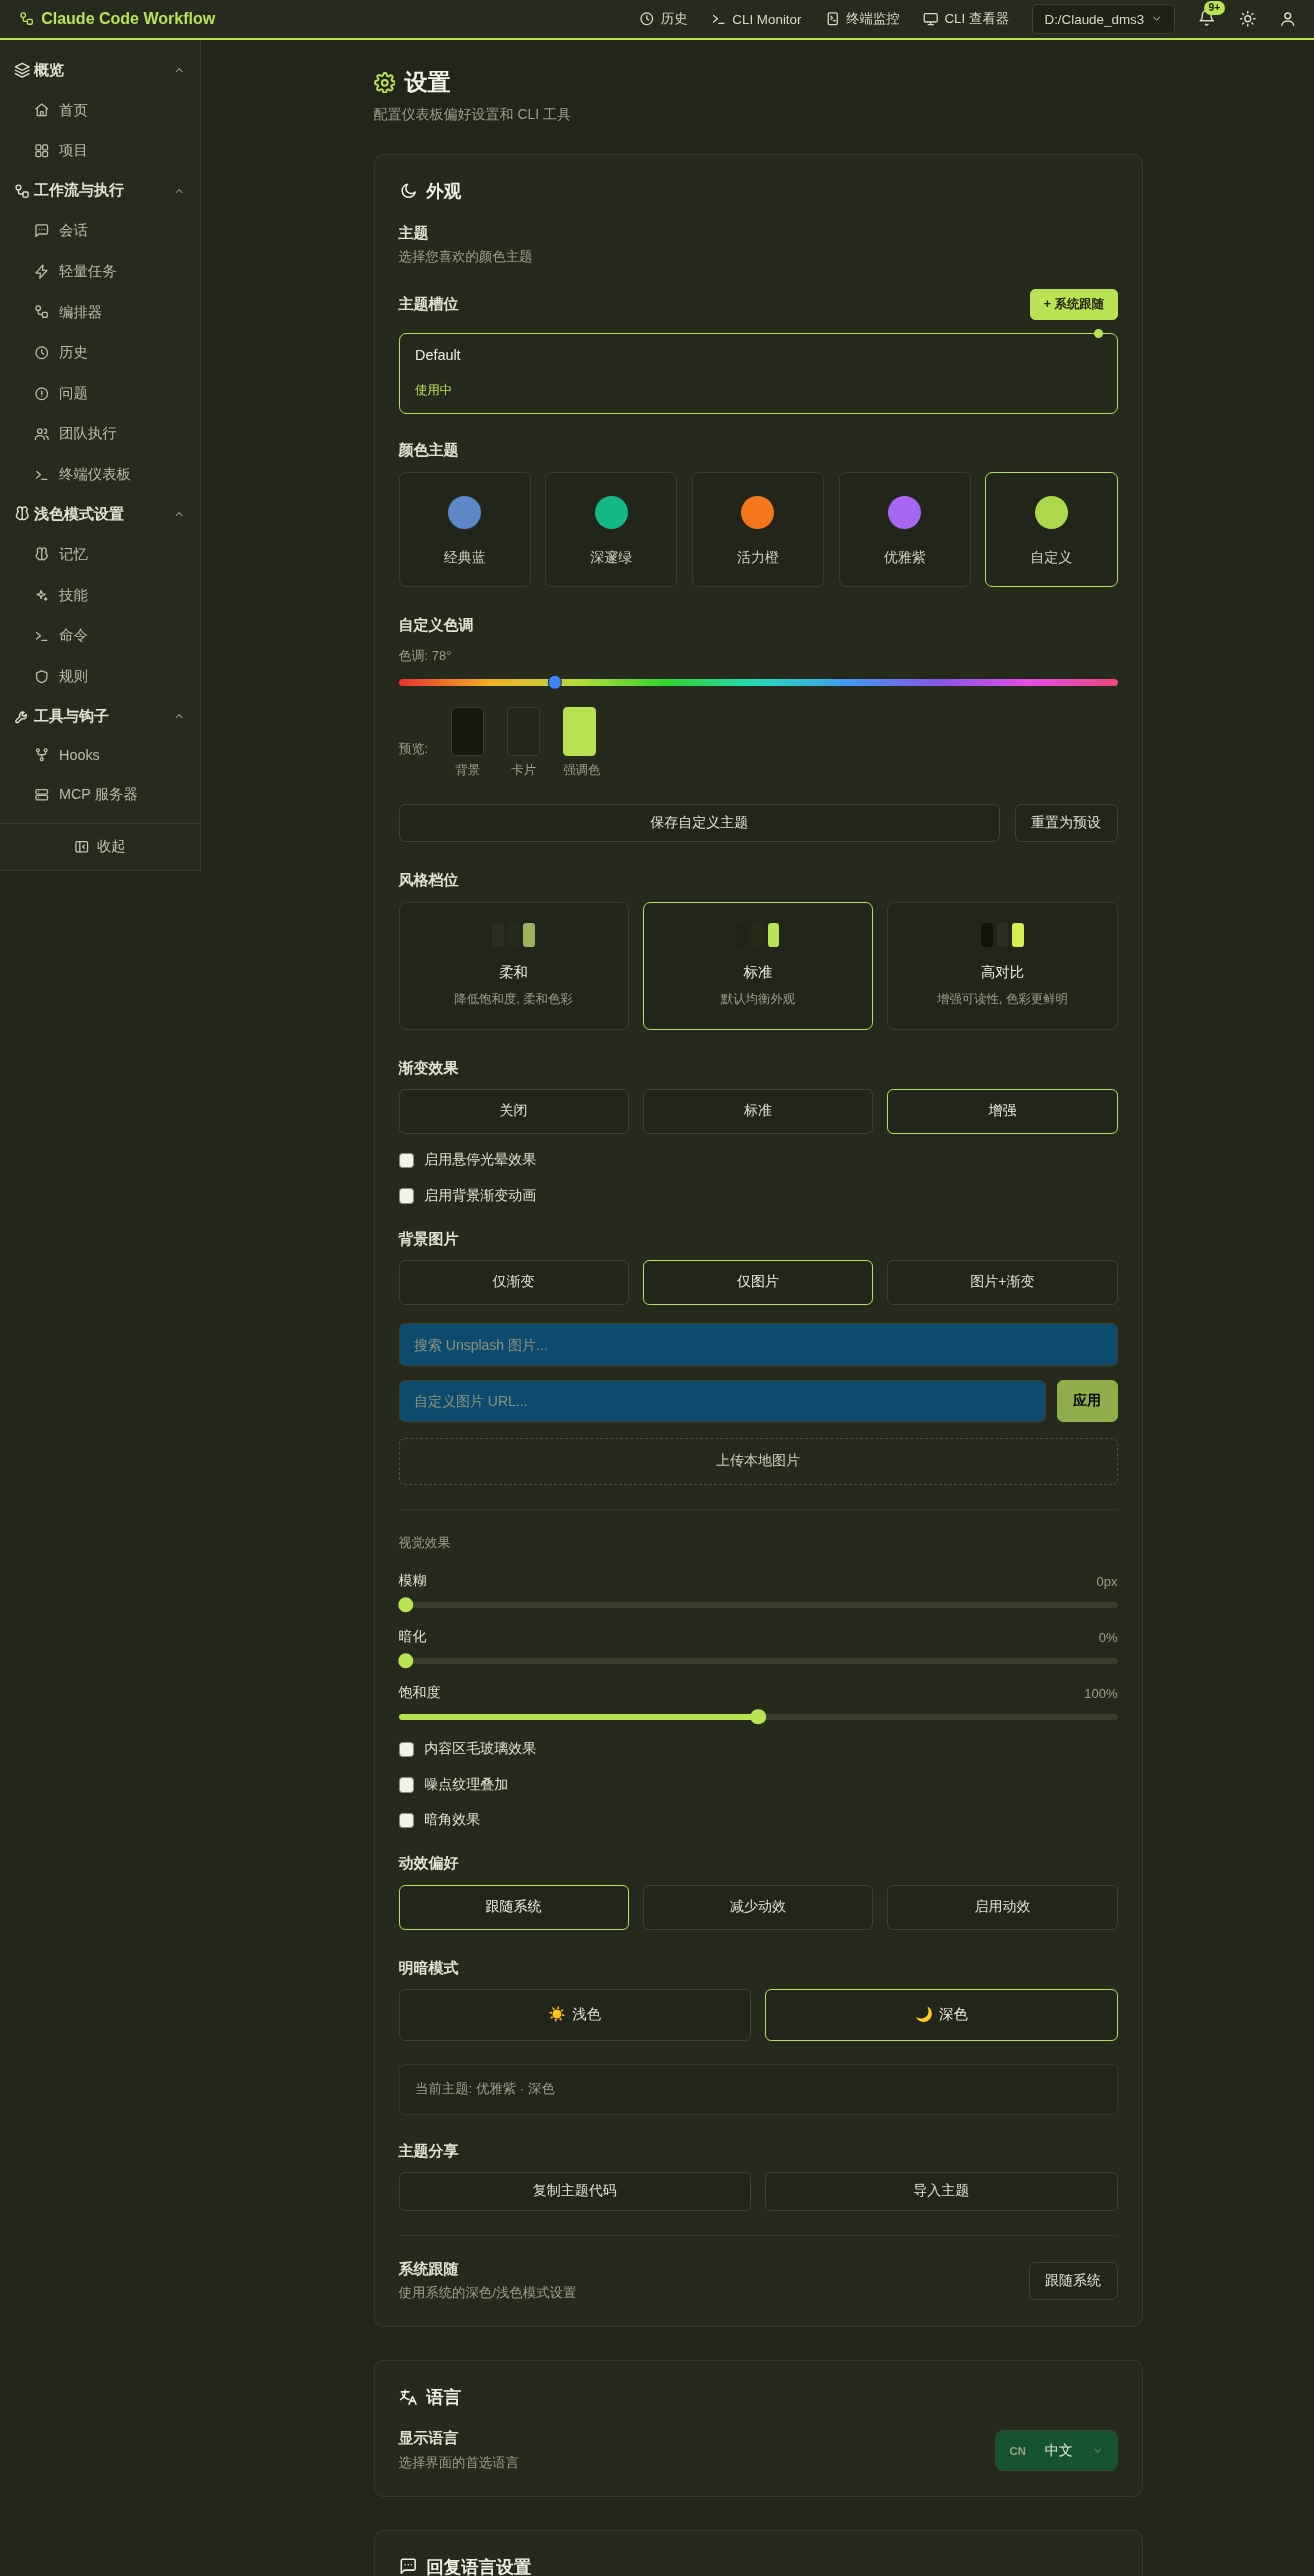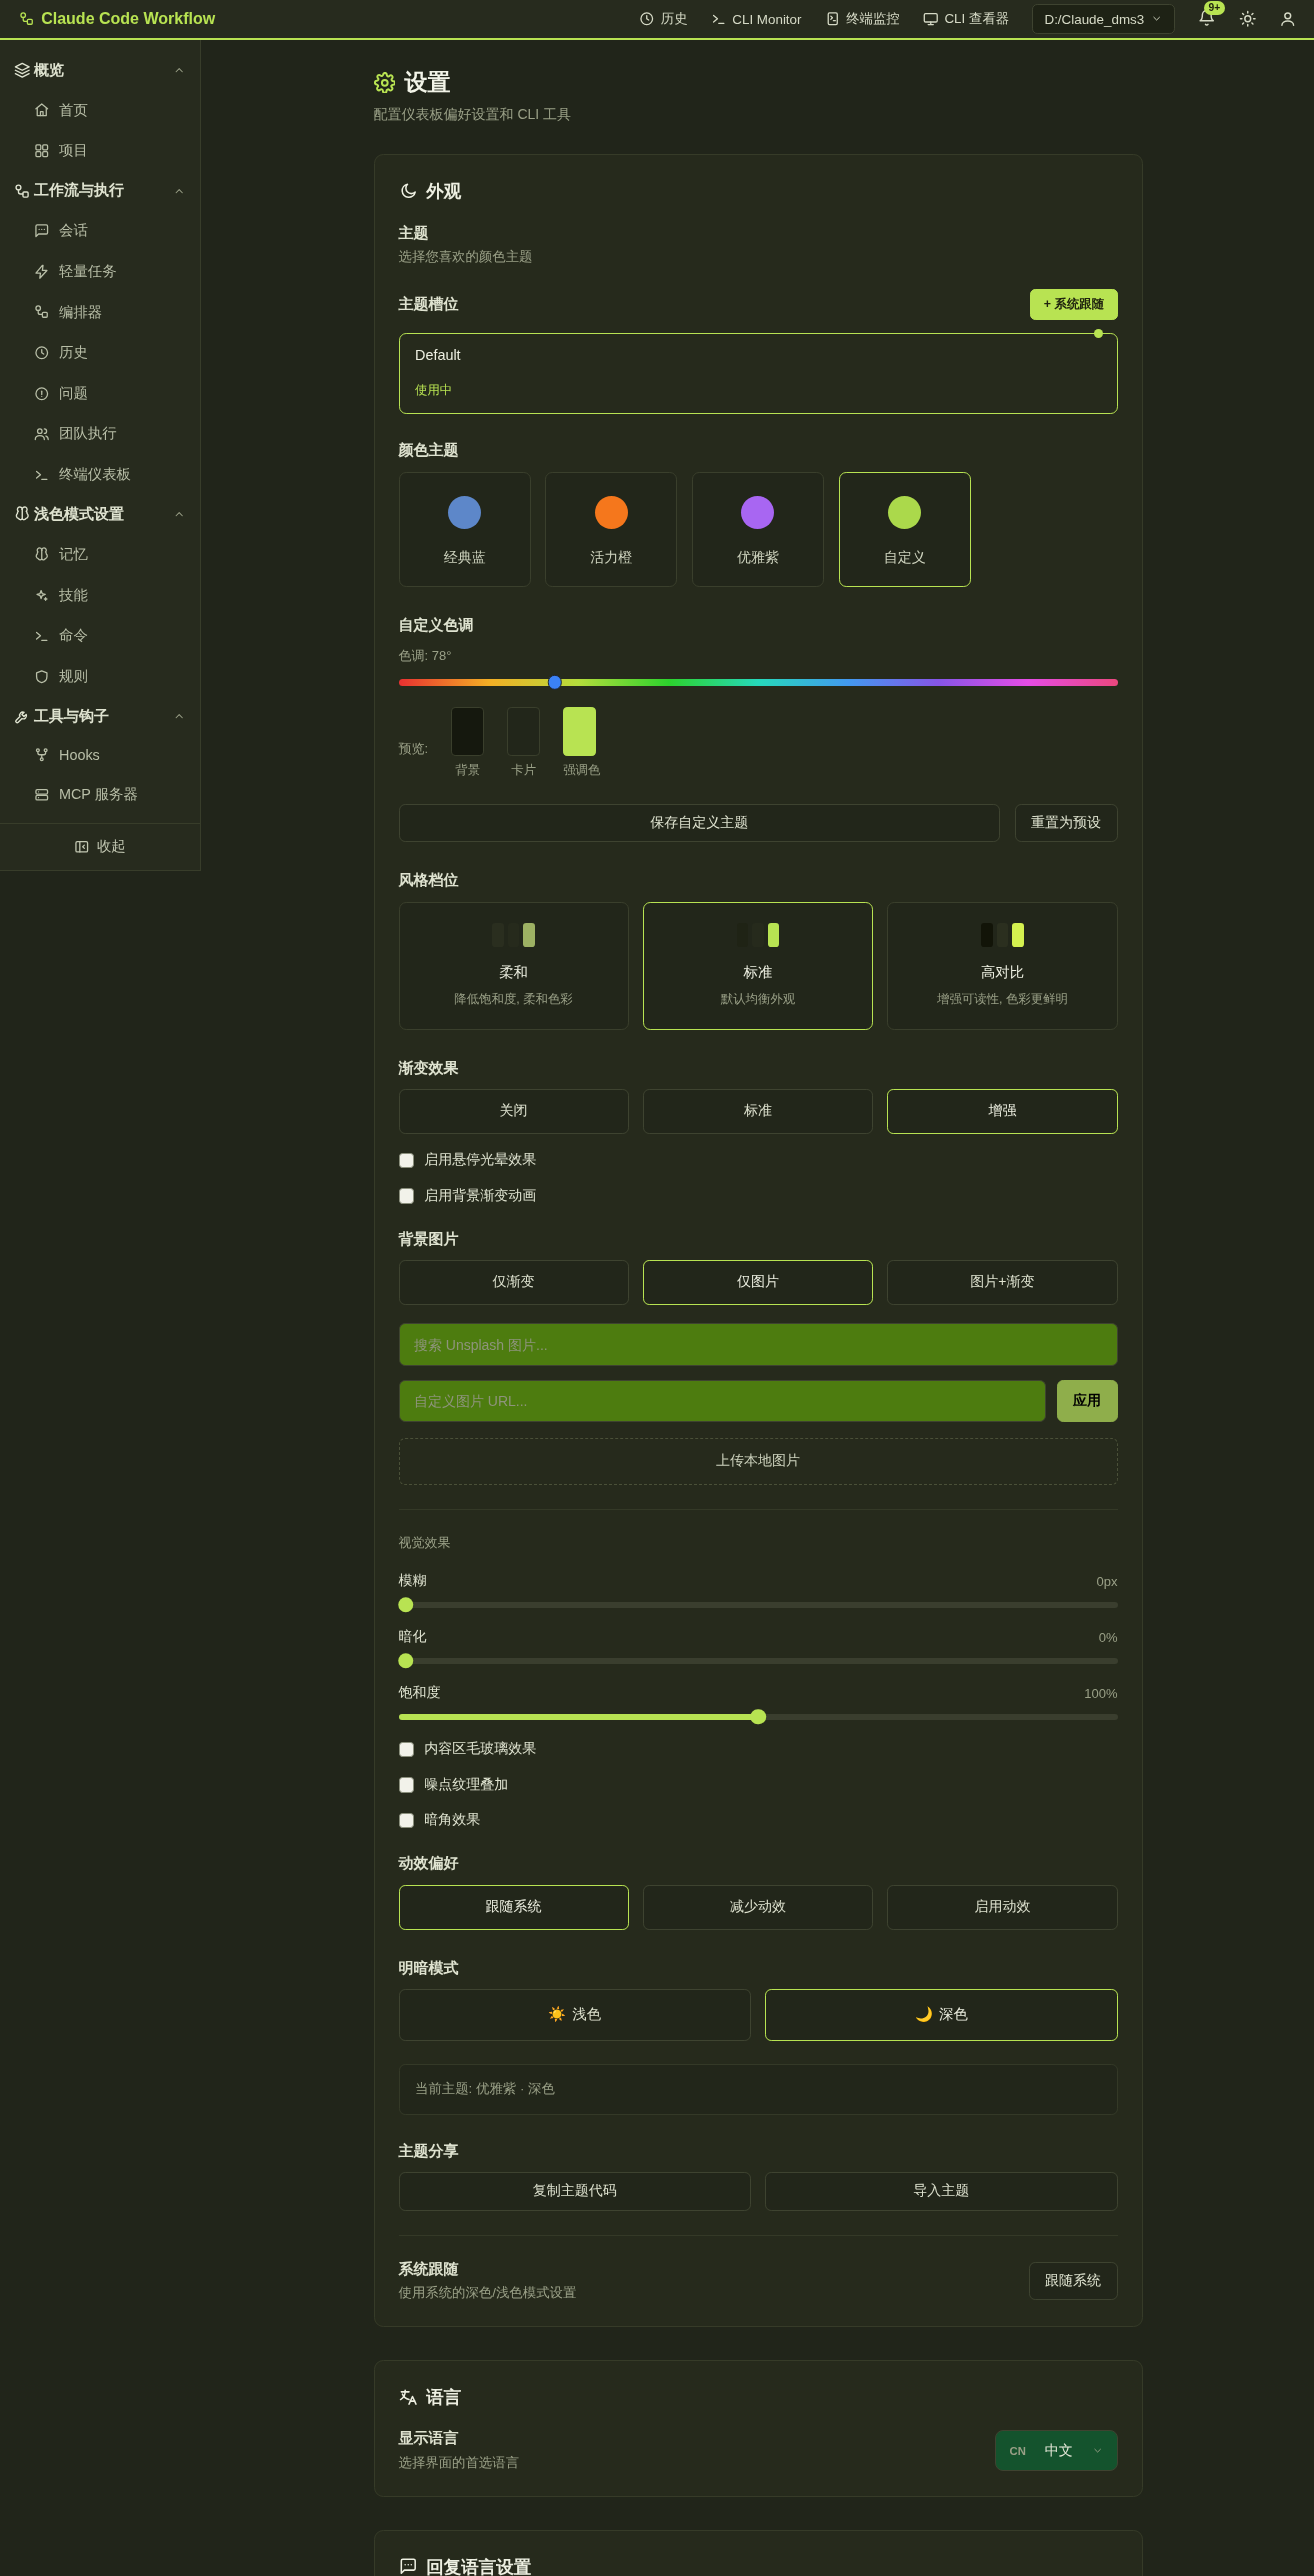--- a/index.html
+++ b/index.html
@@ -86,21 +86,21 @@
   .style-tile { background:#22261a; border:0.8px solid #3a3f2c; border-radius:7.2px; padding:20.6px 12.4px; text-align:center; cursor:pointer; }
   .mini-sw { display:flex; justify-content:center; gap:4.1px; }
   .mini-sw i { width:11.3px; height:24px; border-radius:3.1px; display:block; }
   .style-name { font-size:14.4px; color:#eef0e2; margin-top:15.5px; }
   .style-desc { font-size:12.4px; color:#9aa087; margin-top:9.3px; }
 
   .cb-row { display:flex; align-items:center; gap:10.3px; margin:17.5px 0; cursor:pointer; }
   .cb { width:15.5px; height:15.5px; border-radius:3.6px; background:#f2f2ea; border:0.5px solid #8a8f7c; flex:none; }
   .cb-lbl { font-size:14px; color:#dfe3d0; }
 
-  input.txt { width:100%; background:#4d7c0f; border:0.5px solid #3e4330; border-radius:6.2px; padding:12.4px 14.4px;
+  input.txt { width:100%; background:#0c4a6e; border:0.5px solid #3e4330; border-radius:6.2px; padding:12.4px 14.4px;
     color:#dfe3d0; font-size:14px; outline:none; font-family:inherit; }
   input.txt::placeholder { color:#8e947c; }
   .url-row { display:flex; gap:10.3px; margin-top:13.4px; }
   .upload { margin-top:15.5px; width:100%; border:1px dashed #4a5038; background:transparent; border-radius:6.2px; padding:13.4px; text-align:center; color:#cfd4bf; font-size:14px; cursor:pointer; }
 
   .vrow { margin:20.6px 0; }
   .vhead { display:flex; justify-content:space-between; align-items:center; margin-bottom:11.3px; }
   .vlabel { font-size:14px; color:#dfe3d0; }
   .vval { font-size:13px; color:#9aa087; }
   .track { position:relative; height:6.2px; border-radius:515px; background:#3a3e2e; cursor:pointer; }
@@ -522,20 +522,24 @@
           <div class="slot-status">使用中</div>
         </div>
 
         <div class="lbl" style="margin-top:27px">颜色主题</div>
         <div class="theme-grid">
           <div class="theme-tile">
             <div class="theme-dot" style="background:#5d87c9"></div>
             <div class="theme-name">经典蓝</div>
           </div>
           <div class="theme-tile">
+            <div class="theme-dot" style="background:#12b886"></div>
+            <div class="theme-name">深邃绿</div>
+          </div>
+          <div class="theme-tile">
             <div class="theme-dot" style="background:#f5771c"></div>
             <div class="theme-name">活力橙</div>
           </div>
           <div class="theme-tile">
             <div class="theme-dot" style="background:#a866f2"></div>
             <div class="theme-name">优雅紫</div>
           </div>
           <div class="theme-tile sel">
             <div class="theme-dot" style="background:#abd94b"></div>
             <div class="theme-name">自定义</div>

